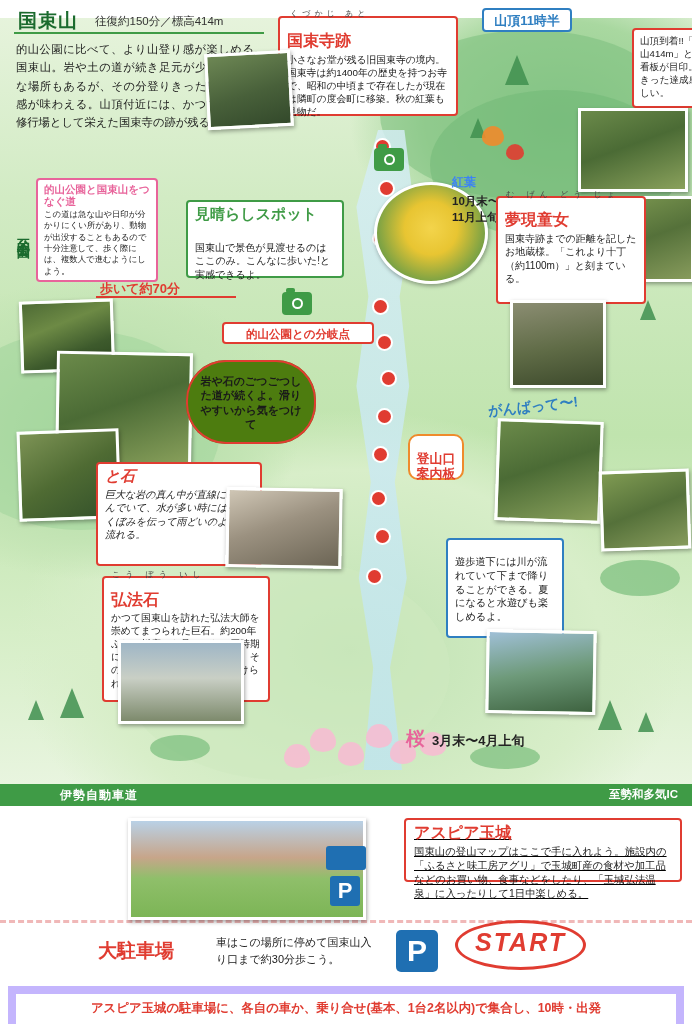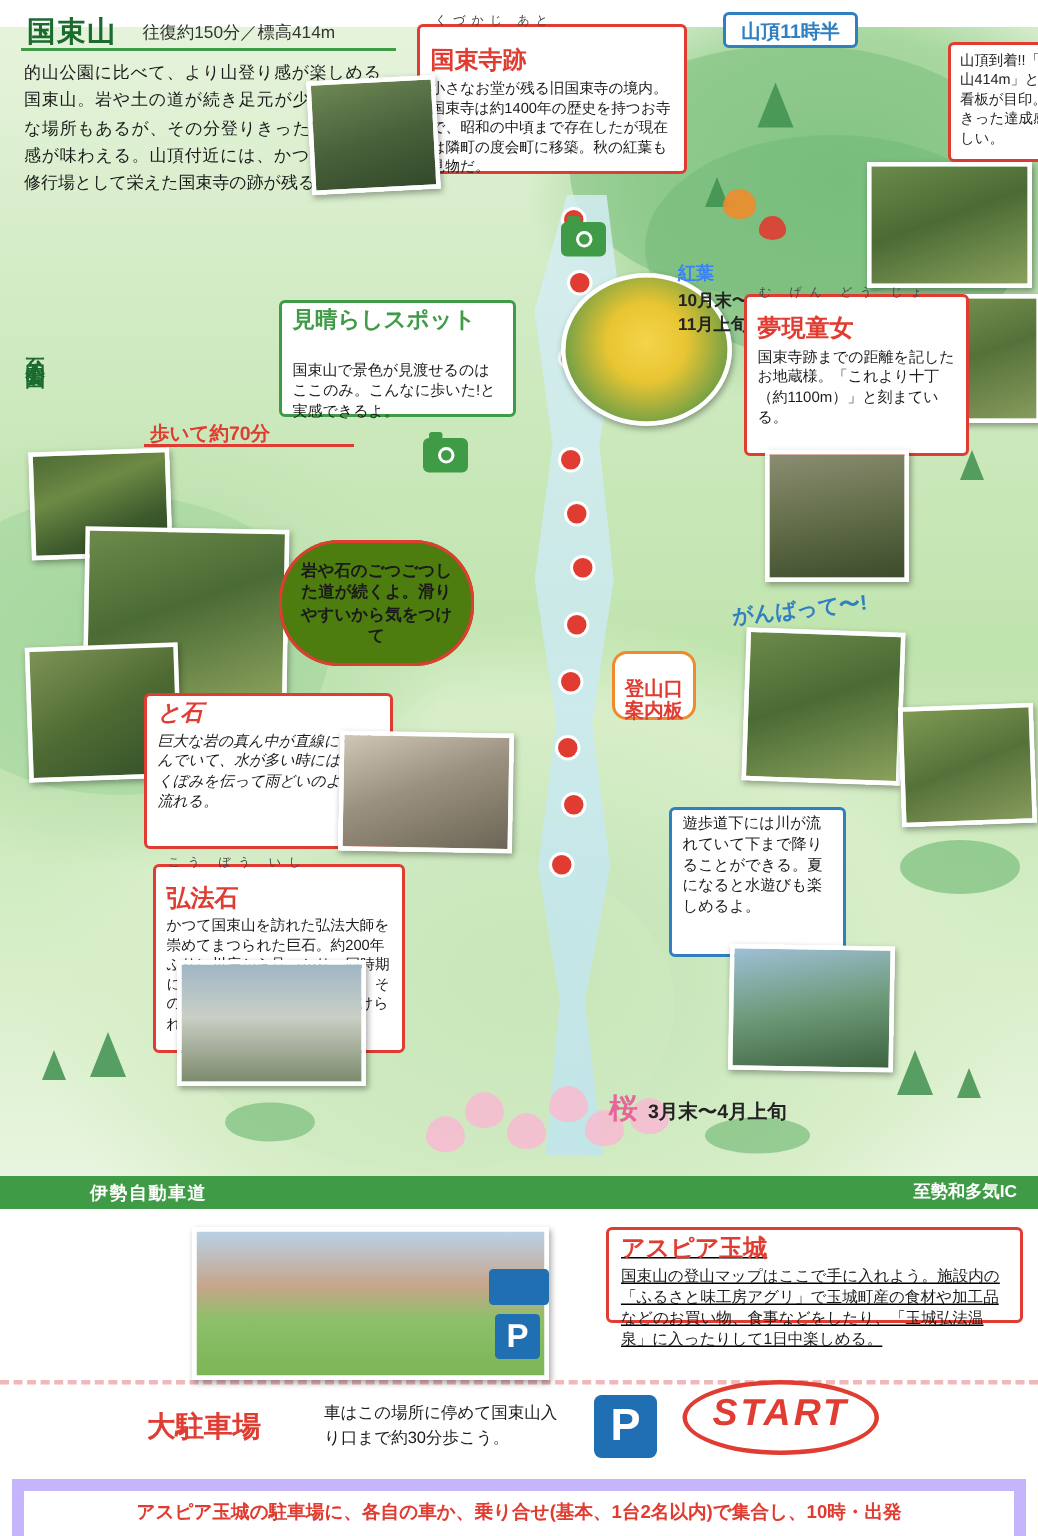--- a/index.html
+++ b/index.html
@@ -192,24 +192,31 @@
 
   <div class="balloon" style="left:496px;top:196px;width:150px;height:108px;padding:4px 7px;">
     <div class="txt" style="left:8px;top:-9px;font-size:8px;color:#444;letter-spacing:5px;">む げん どう じょ</div>
     <div class="title" style="font-size:16px;color:#e03c31;margin-top:9px;">夢現童女</div>
     <div class="body" style="font-size:10px;color:#1a1a1a;margin-top:3px;">国束寺跡までの距離を記したお地蔵様。「これより十丁（約1100m）」と刻まている。</div>
   </div>
   <div class="photo ph-jizo" style="left:510px;top:300px;width:90px;height:82px;">
       <div class="inner"></div>
     </div>
 
+  <div class="balloon pink" style="left:36px;top:178px;width:122px;height:104px;padding:4px 6px;">
+    <div class="title" style="font-size:10.5px;color:#e8649b;">的山公園と国束山をつなぐ道</div>
+    <div class="body" style="font-size:8.4px;color:#1a1a1a;margin-top:2px;">この道は急な山や日印が分かりにくい所があり、動物が出没することもあるので十分注意して、歩く際には、複数人で進むようにしよう。</div>
+  </div>
 
   <div class="arrowline" style="left:96px;top:296px;width:140px;"></div>
   <div class="txt" style="left:100px;top:280px;font-size:13px;font-weight:bold;color:#e03c31;">歩いて約70分</div>
 
+  <div class="balloon" style="left:222px;top:322px;width:152px;height:22px;padding:0 6px;">
+    <div class="title" style="font-size:11.5px;color:#e03c31;line-height:20px;text-align:center;">的山公園との分岐点</div>
+  </div>
 
   <div class="photo ph-forest" style="left:20px;top:300px;width:88px;height:66px;transform:rotate(-2deg);">
       <div class="inner"></div>
     </div>
   <div class="photo ph-people" style="left:56px;top:352px;width:130px;height:110px;transform:rotate(1deg);">
       <div class="inner"></div>
     </div>
   <div class="photo ph-forest2" style="left:18px;top:430px;width:96px;height:84px;transform:rotate(-2deg);">
       <div class="inner"></div>
     </div>
@@ -241,21 +248,21 @@
 
   <div class="balloon" style="left:102px;top:576px;width:168px;height:126px;padding:4px 7px;">
     <div class="txt" style="left:8px;top:-9px;font-size:8px;color:#444;letter-spacing:5px;">こう ぼう いし</div>
     <div class="title" style="font-size:16px;color:#e03c31;margin-top:9px;">弘法石</div>
     <div class="body" style="font-size:9.8px;color:#1a1a1a;margin-top:2px;">かつて国束山を訪れた弘法大師を崇めてまつられた巨石。約200年ぶりに川底から見つかり、同時期に下流で温泉が噴出したため、その温泉は玉城弘法温泉と名付けられた。</div>
   </div>
   <div class="photo ph-onsen" style="left:118px;top:640px;width:120px;height:78px;">
       <div class="inner"></div>
     </div>
 
-  <div class="balloon blue" style="left:446px;top:538px;width:118px;height:100px;padding:3px 7px;">
+  <div class="balloon blue" style="left:446px;top:538px;width:118px;height:100px;padding:15px 7px;">
     <div class="body" style="font-size:10.2px;color:#1a1a1a;">遊歩道下には川が流れていて下まで降りることができる。夏になると水遊びも楽しめるよ。</div>
   </div>
   <div class="photo ph-river" style="left:486px;top:630px;width:104px;height:78px;transform:rotate(1deg);">
       <div class="inner"></div>
     </div>
 
   <div class="txt" style="left:406px;top:726px;font-size:19px;font-weight:bold;color:#e8649b;">桜</div>
   <div class="txt" style="left:432px;top:732px;font-size:13px;font-weight:bold;color:#222;">3月末〜4月上旬</div>
 
   <div class="road">

